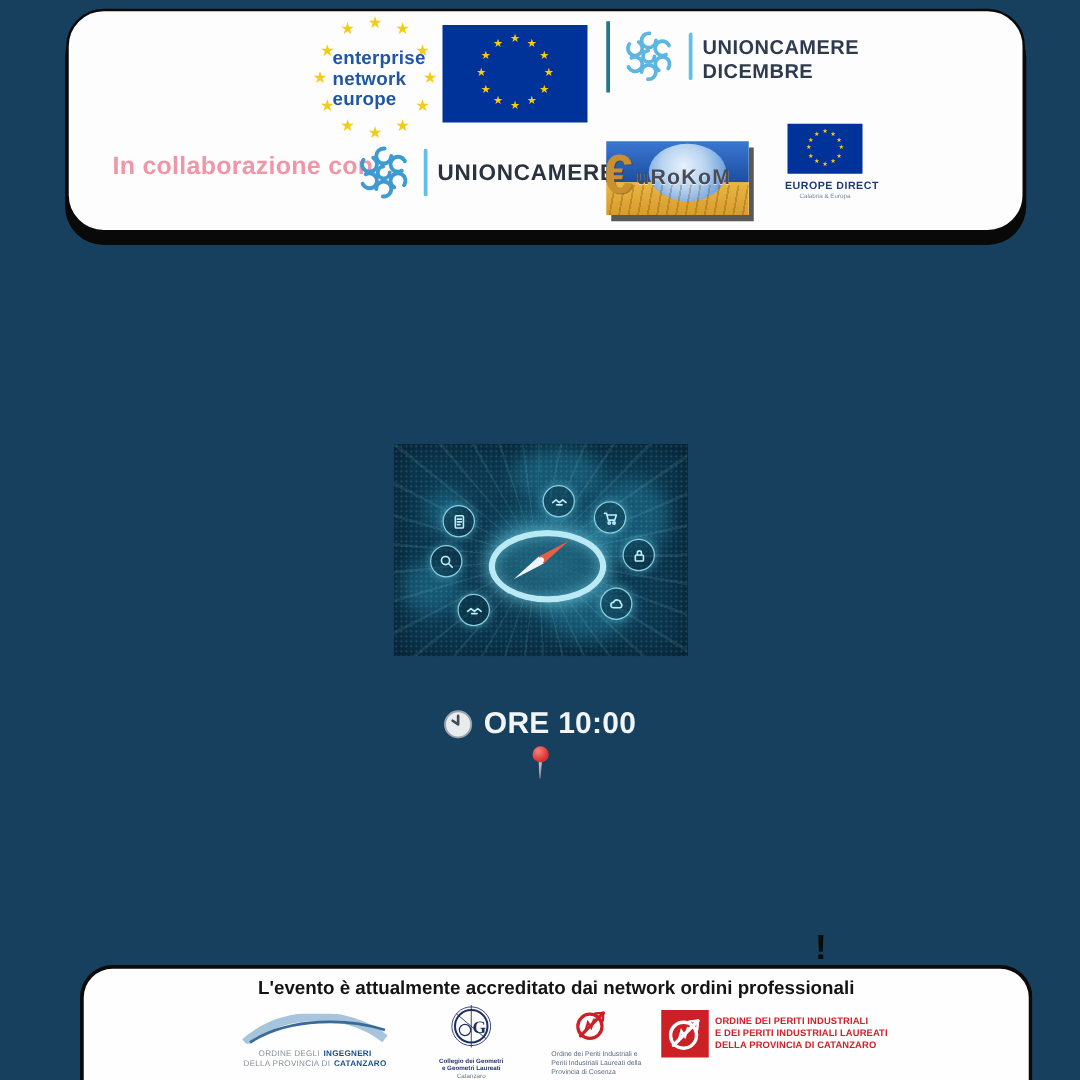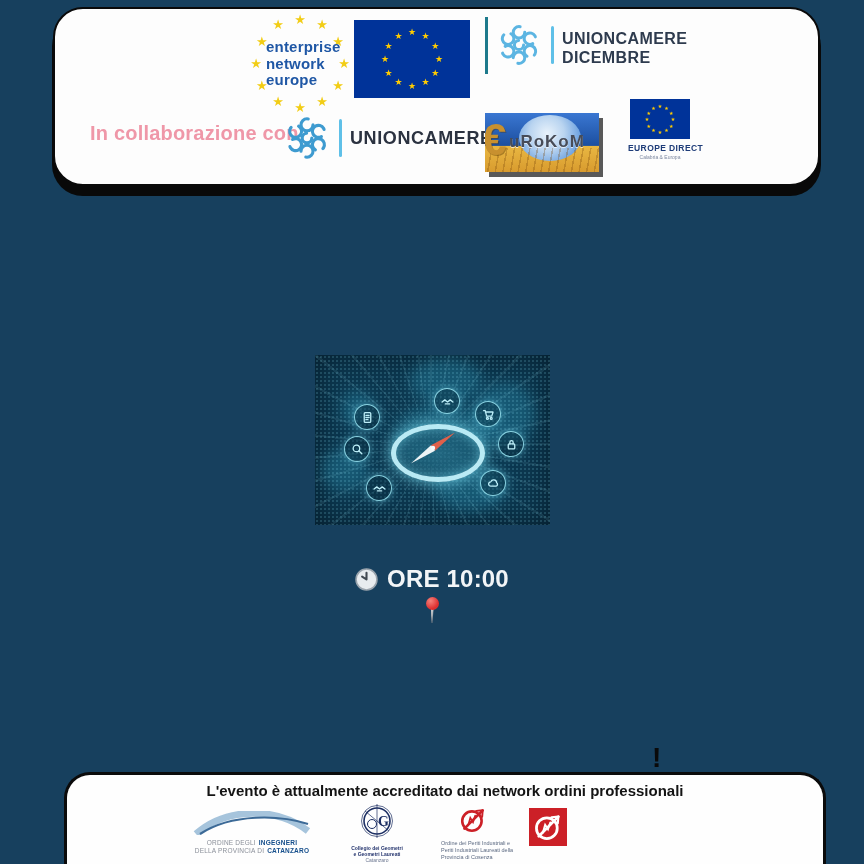--- a/index.html
+++ b/index.html
@@ -349,16 +349,21 @@
       <div class="pcz-box">
         <svg width="30" height="30" viewBox="0 0 26 26">
           <g stroke="#ffffff" fill="none" stroke-linecap="round">
             <circle cx="12" cy="14" r="9" stroke-width="2.4"></circle>
             <path d="M5 21 L22 4" stroke-width="2.4"></path>
             <path d="M22 4 l-6 .5 M22 4 l-.5 6" stroke-width="1.8"></path>
             <path d="M8.5 18 l2-7 2.5 4 2-6" stroke-width="1.6"></path>
           </g>
         </svg>
       </div>
+      <div class="pcz-text">
+        <div>ORDINE DEI PERITI INDUSTRIALI</div>
+        <div>E DEI PERITI INDUSTRIALI LAUREATI</div>
+        <div>DELLA PROVINCIA DI CATANZARO</div>
+      </div>
     </div>
   </div>
 
 </div>
 
 </body></html>

